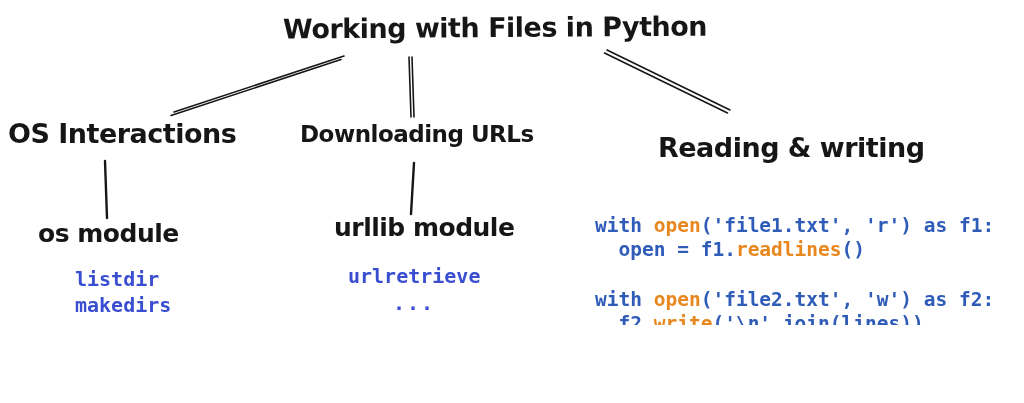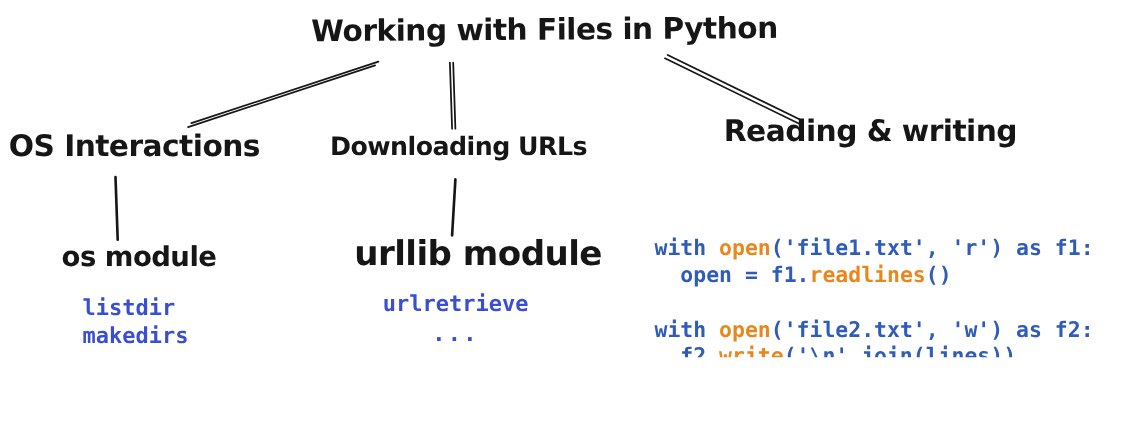--- a/index.html
+++ b/index.html
@@ -20,23 +20,23 @@
     position:absolute;
     color:var(--ink);
     font-family:"DejaVu Sans", sans-serif;
     font-weight:bold;
     white-space:nowrap;
     letter-spacing:-0.5px;
   }
   .title{left:283px;top:12px;font-size:27px;transform:rotate(-0.4deg);}
   .label-os{left:8px;top:118px;font-size:27px;}
   .label-urls{left:300px;top:121px;font-size:23px;}
-  .label-rw{left:658px;top:104px;font-size:27px;}
-  .module-os{left:56px;top:219px;font-size:25px;}
-  .module-urllib{left:322px;top:213px;font-size:31px;}
+  .label-rw{left:658px;top:132px;font-size:27px;}
+  .module-os{left:38px;top:219px;font-size:25px;}
+  .module-urllib{left:334px;top:213px;font-size:25px;}
 
   .mono-list{
     position:absolute;
     font-family:"DejaVu Sans Mono", monospace;
     font-weight:bold;
     font-size:20px;
     color:var(--list-blue);
     white-space:pre;
   }
   .list-os{left:75px;top:266px;line-height:26px;}

